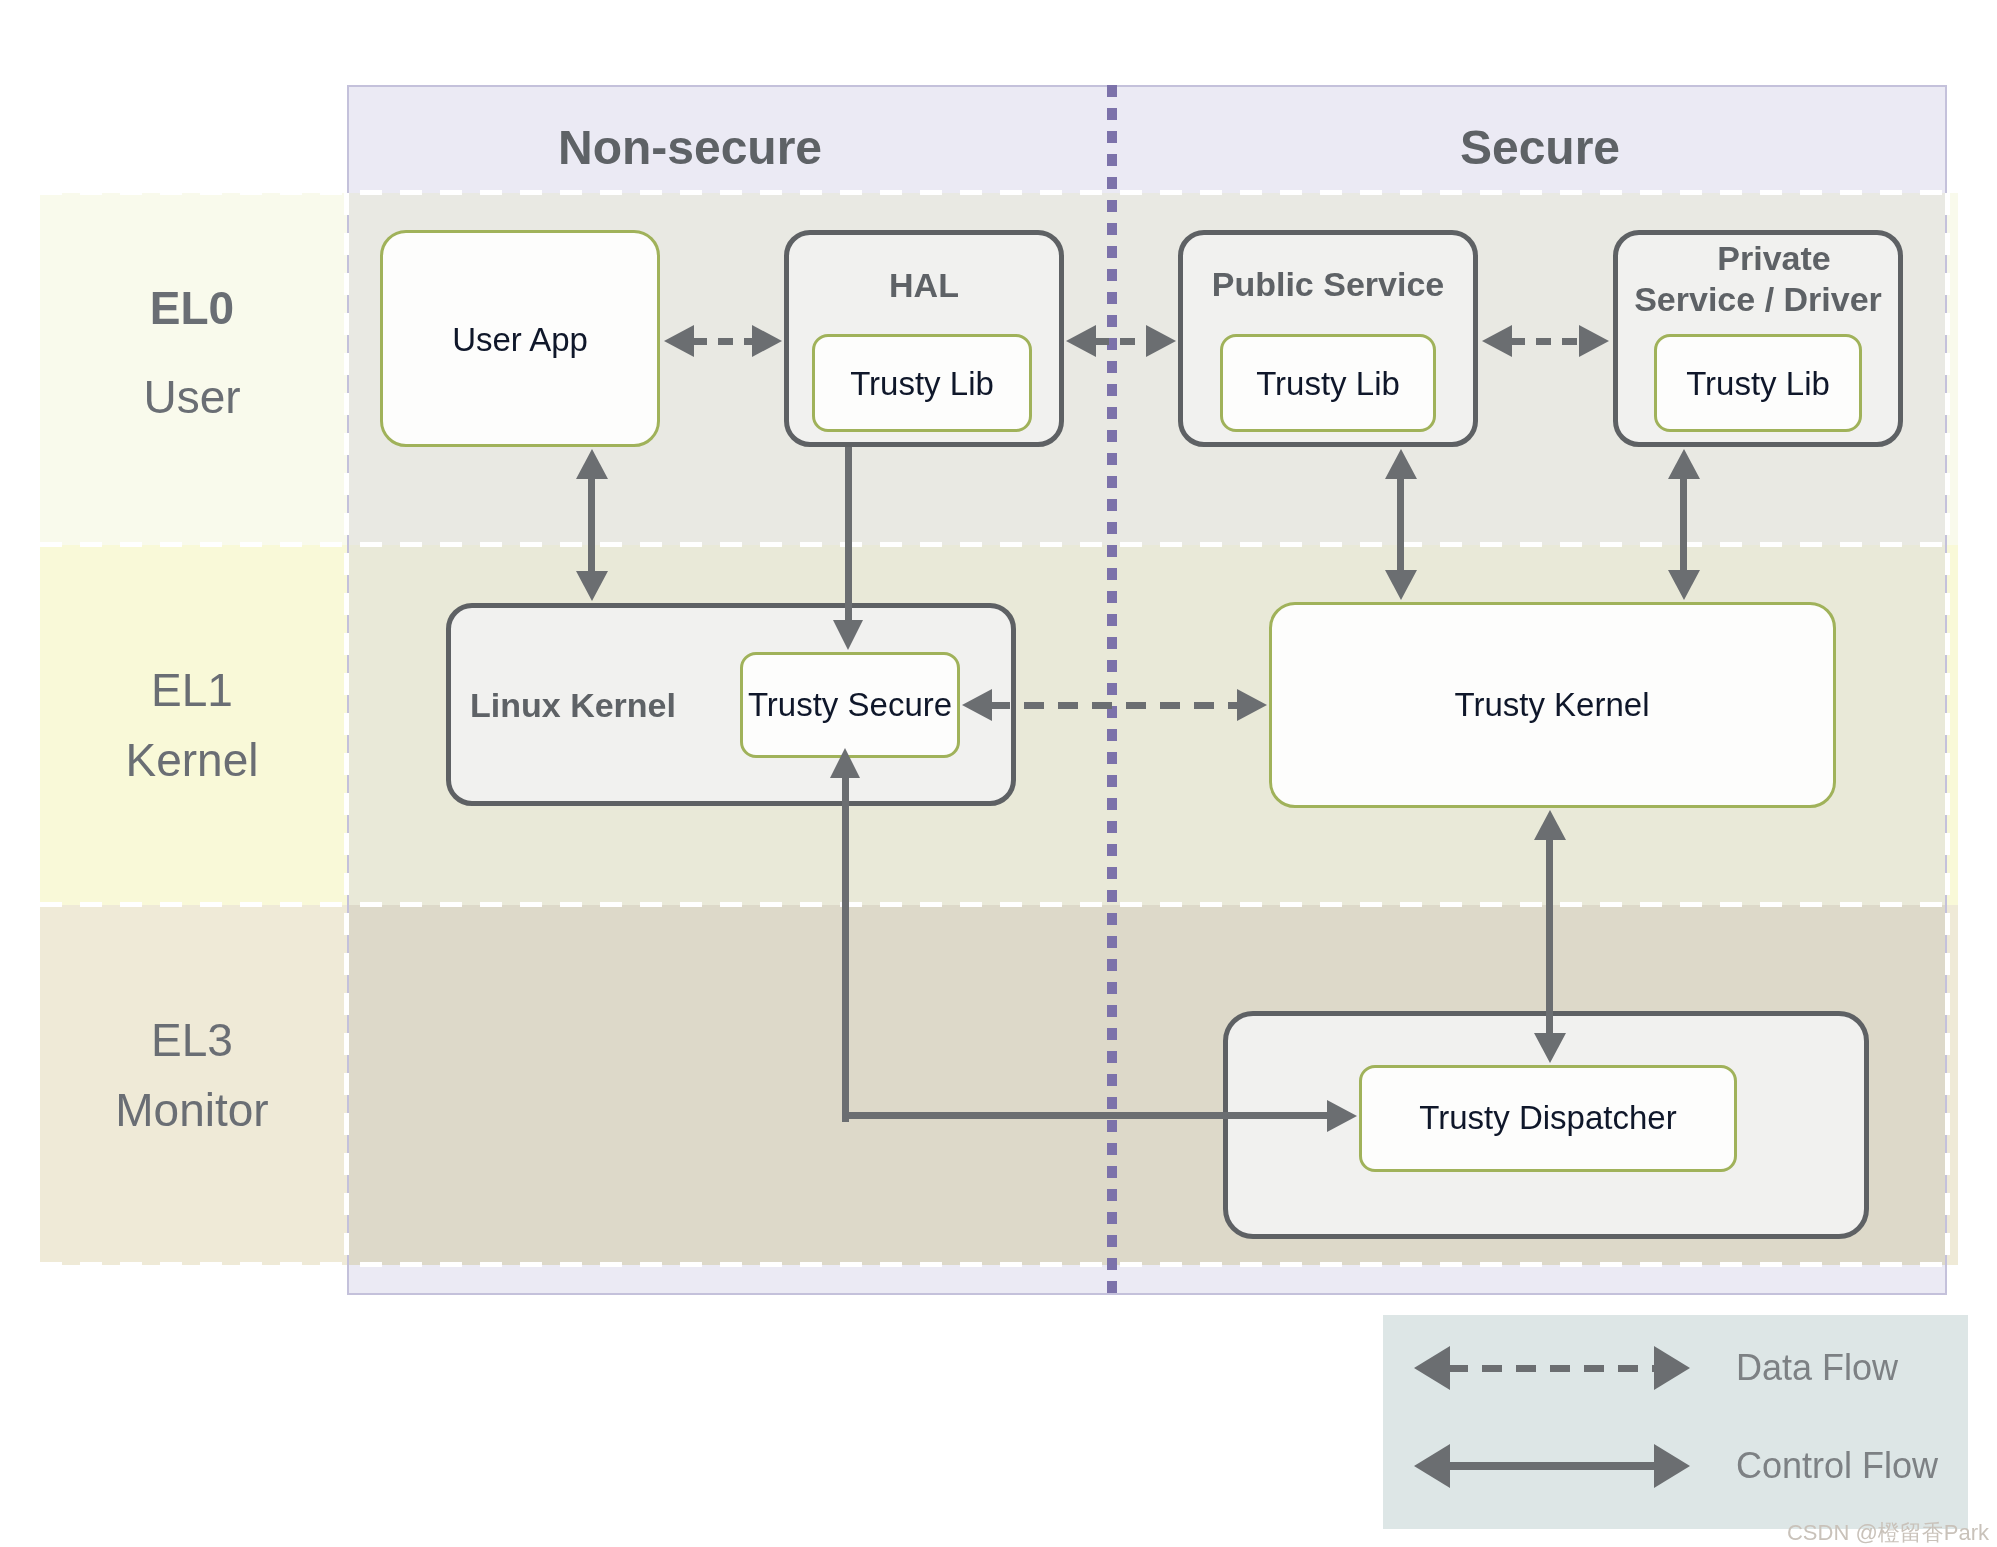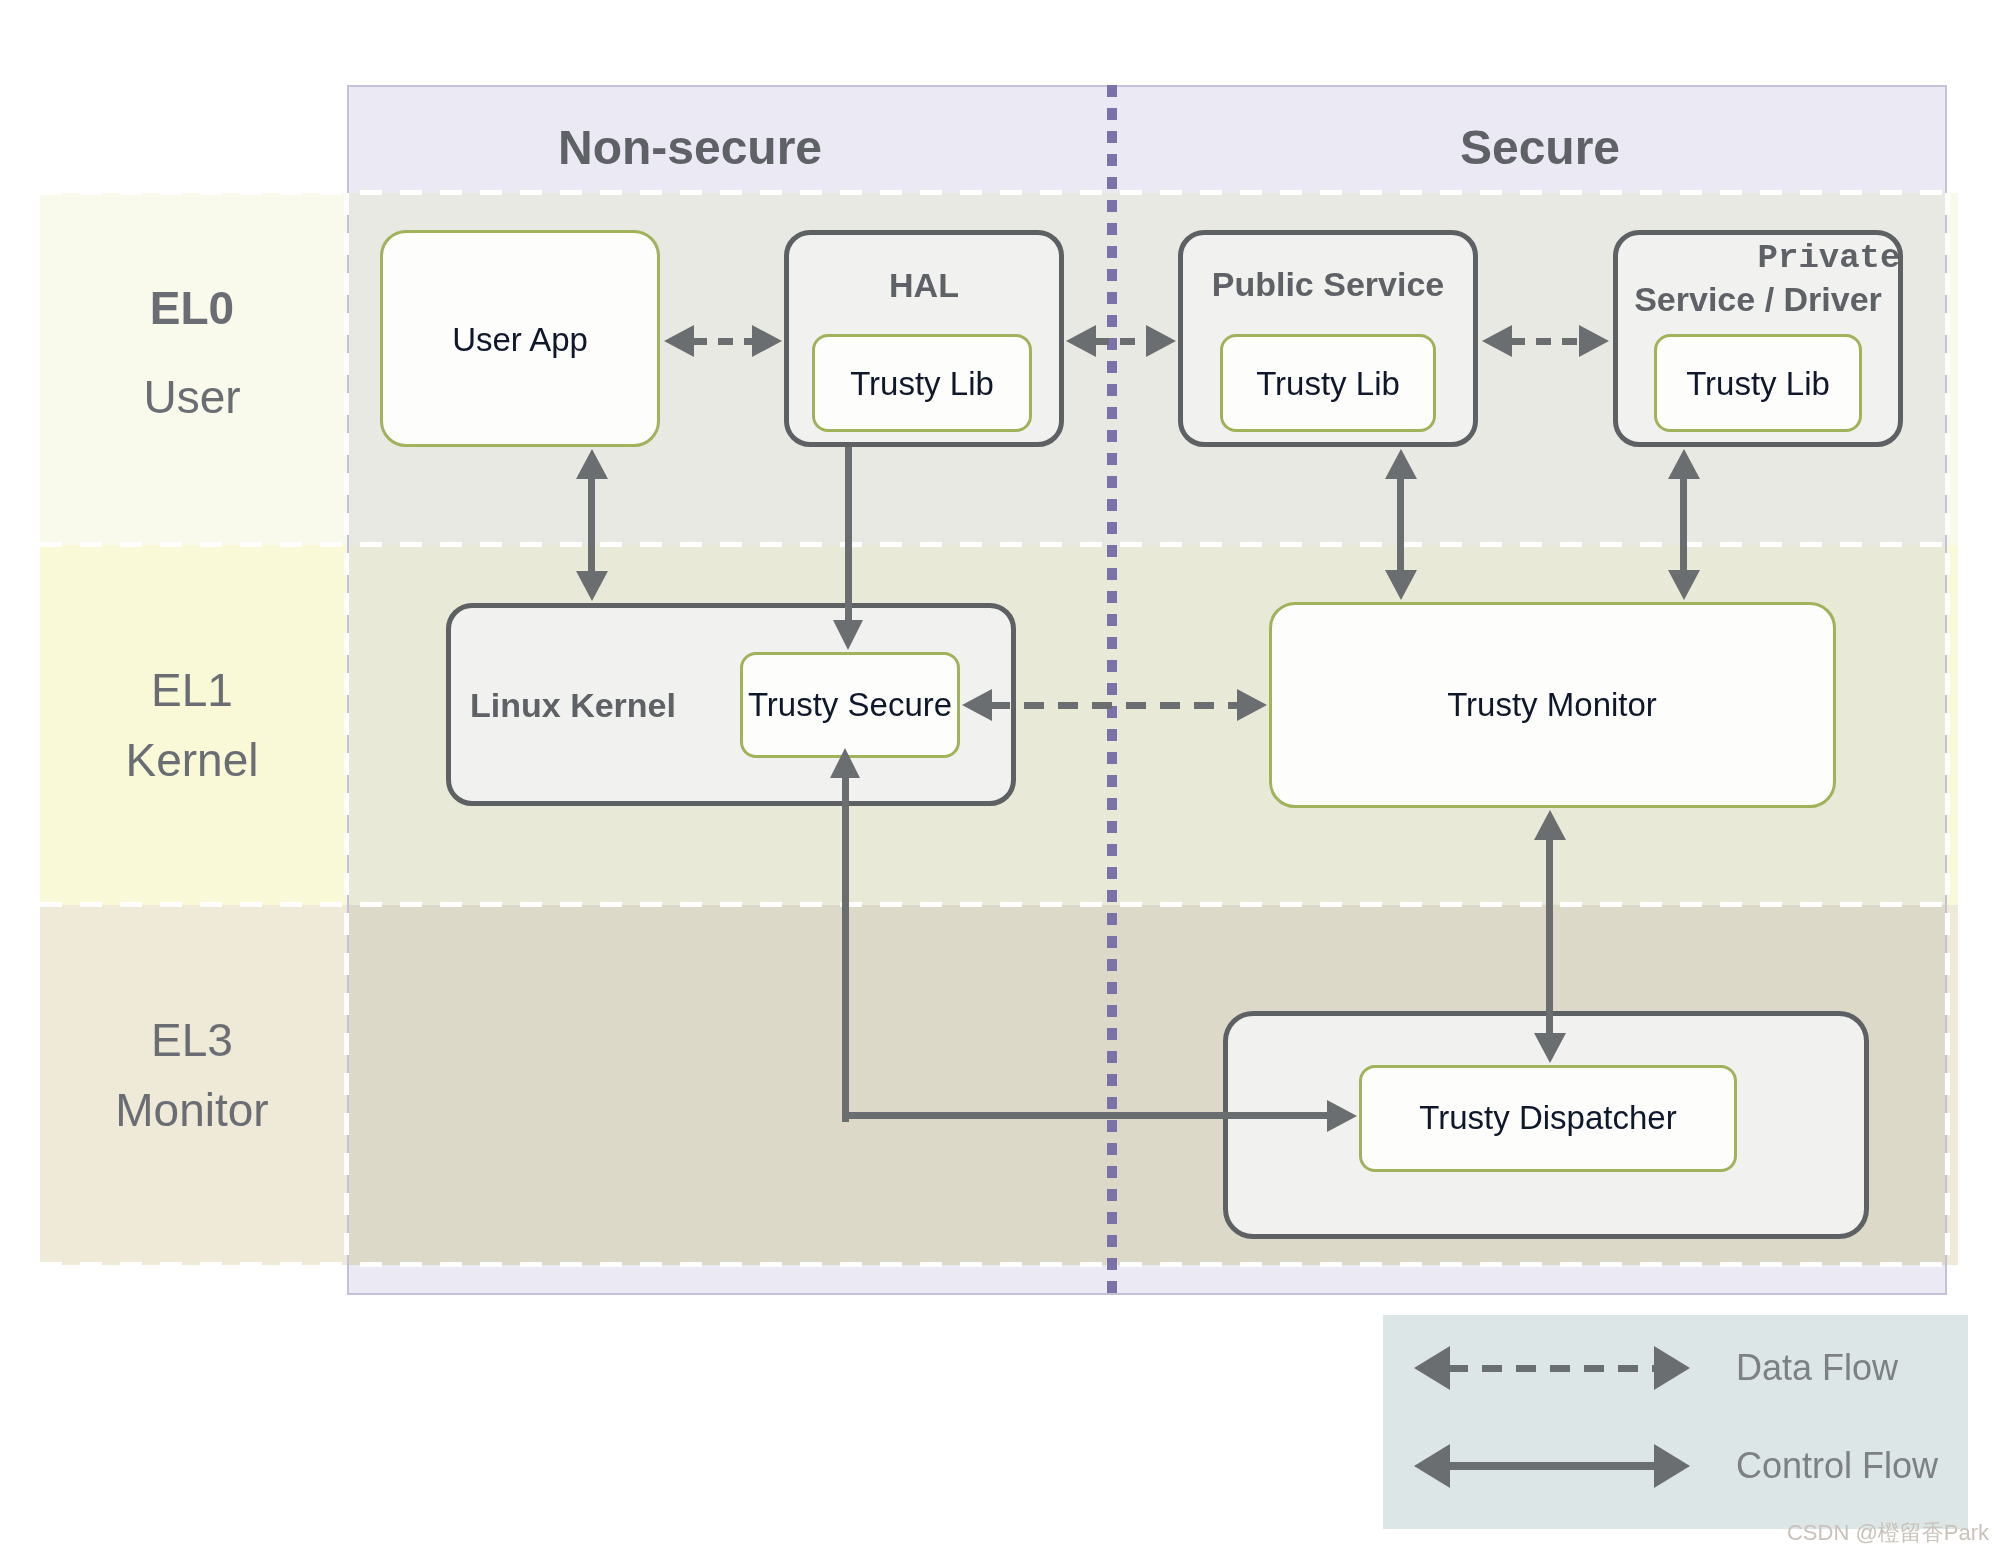--- a/index.html
+++ b/index.html
@@ -86,32 +86,32 @@
   <div class="clabel btitle" style="left:924px;top:285px;">HAL</div>
   <div class="abs greeninner" style="left:812px;top:334px;width:220px;height:98px;"></div>
   <div class="clabel" style="left:922px;top:384px;">Trusty Lib</div>
 
   <div class="abs graybox" style="left:1178px;top:230px;width:300px;height:217px;"></div>
   <div class="clabel btitle" style="left:1328px;top:284px;text-align:right;">Public Service</div>
   <div class="abs greeninner" style="left:1220px;top:334px;width:216px;height:98px;"></div>
   <div class="clabel" style="left:1328px;top:384px;">Trusty Lib</div>
 
   <div class="abs graybox" style="left:1613px;top:230px;width:290px;height:217px;"></div>
-  <div class="clabel btitle" style="left:1829px;top:258px;font-family:Liberation Mono, monospace;">Private</div>
+  <div class="clabel btitle" style="left:1774px;top:258px;">Private</div>
   <div class="clabel btitle" style="left:1758px;top:299px;">Service / Driver</div>
   <div class="abs greeninner" style="left:1654px;top:334px;width:208px;height:98px;"></div>
   <div class="clabel" style="left:1758px;top:384px;">Trusty Lib</div>
 
   <div class="abs graybox" style="left:446px;top:603px;width:570px;height:203px;"></div>
   <div class="clabel btitle" style="left:573px;top:705px;">Linux Kernel</div>
   <div class="abs greeninner" style="left:740px;top:652px;width:220px;height:106px;"></div>
   <div class="clabel" style="left:850px;top:705px;">Trusty Secure</div>
 
   <div class="abs greenbox" style="left:1269px;top:602px;width:567px;height:206px;"></div>
-  <div class="clabel" style="left:1552px;top:705px;">Trusty Monitor</div>
+  <div class="clabel" style="left:1552px;top:705px;">Trusty Kernel</div>
 
   <div class="abs graybox" style="left:1223px;top:1011px;width:646px;height:228px;border-radius:30px;"></div>
   <div class="abs greeninner" style="left:1359px;top:1065px;width:378px;height:107px;"></div>
   <div class="clabel" style="left:1548px;top:1118px;">Trusty Dispatcher</div>
 
   <div class="abs" style="left:664px;top:325px;width:118px;height:32px;">
     <div class="tri tri-left" style="left:0;top:0;"></div>
     <div class="tri tri-right" style="right:0;top:0;"></div>
     <div class="dline-h" style="left:28px;top:13px;width:62px;"></div>
   </div>

